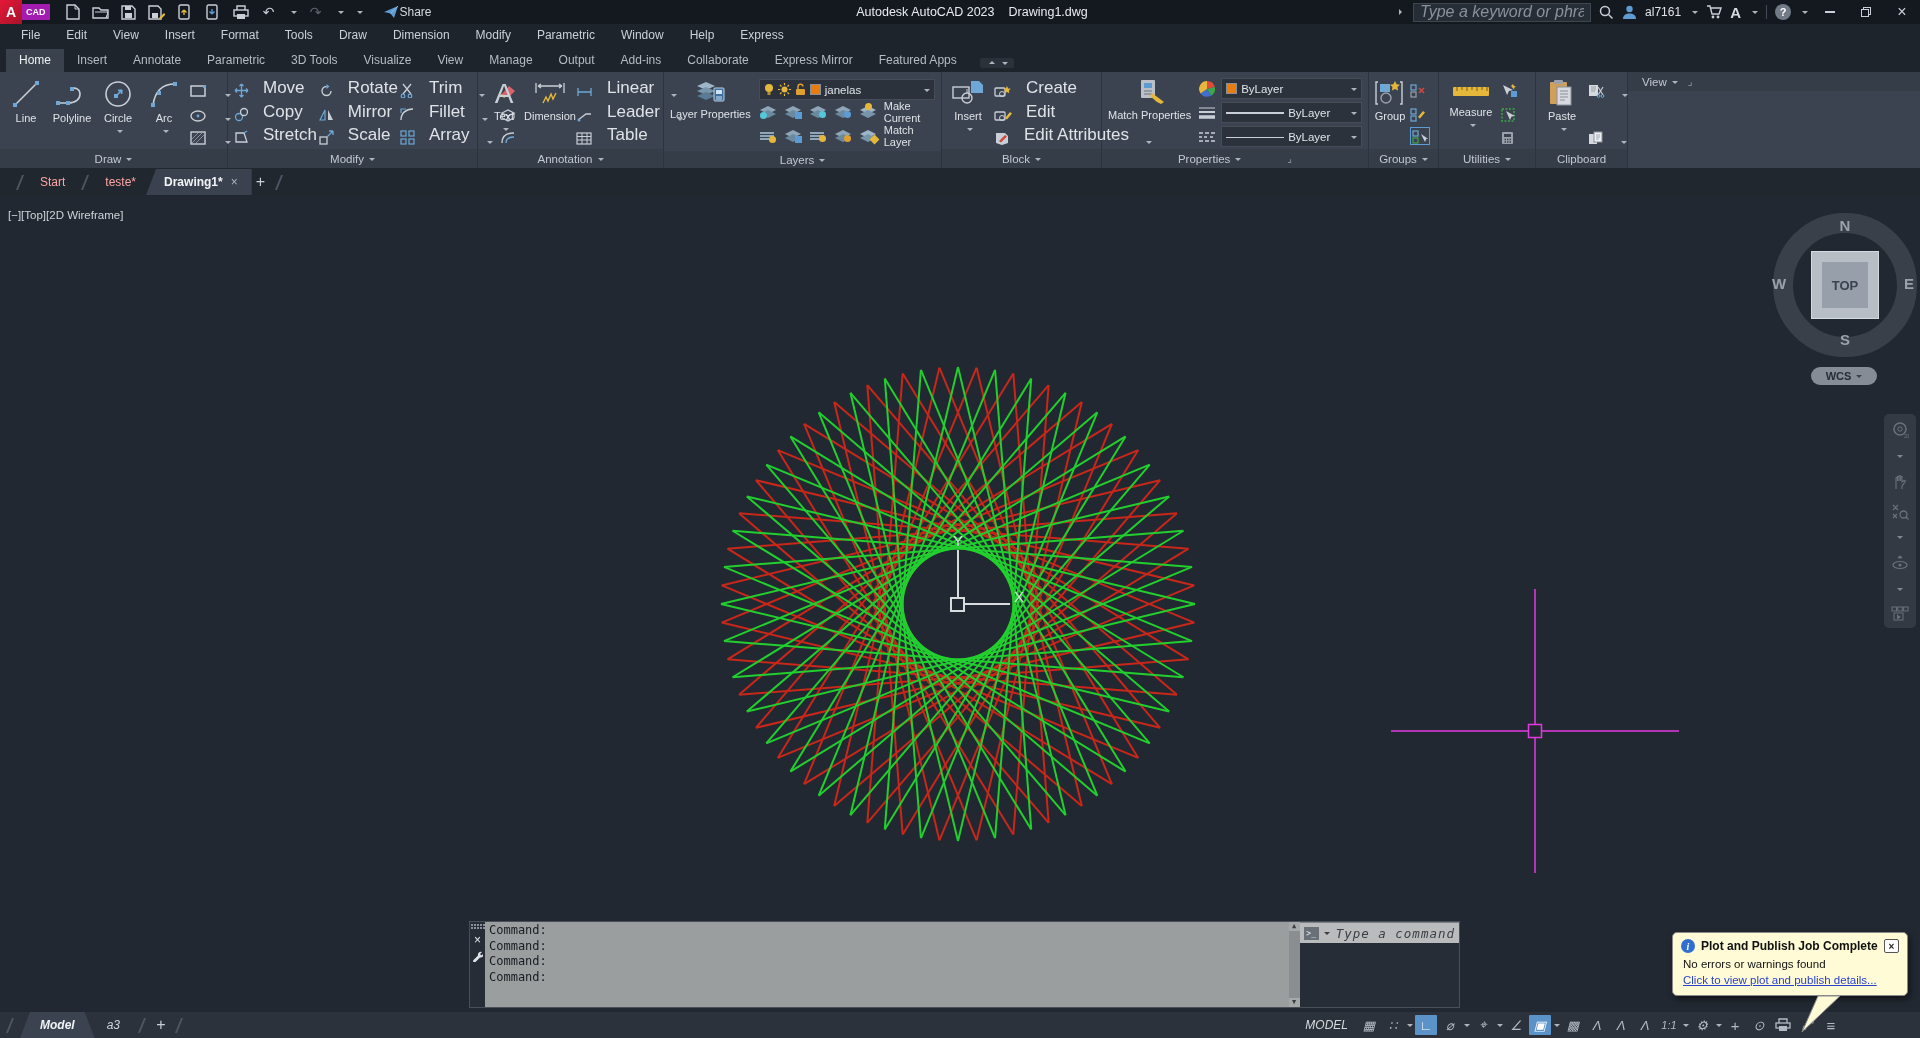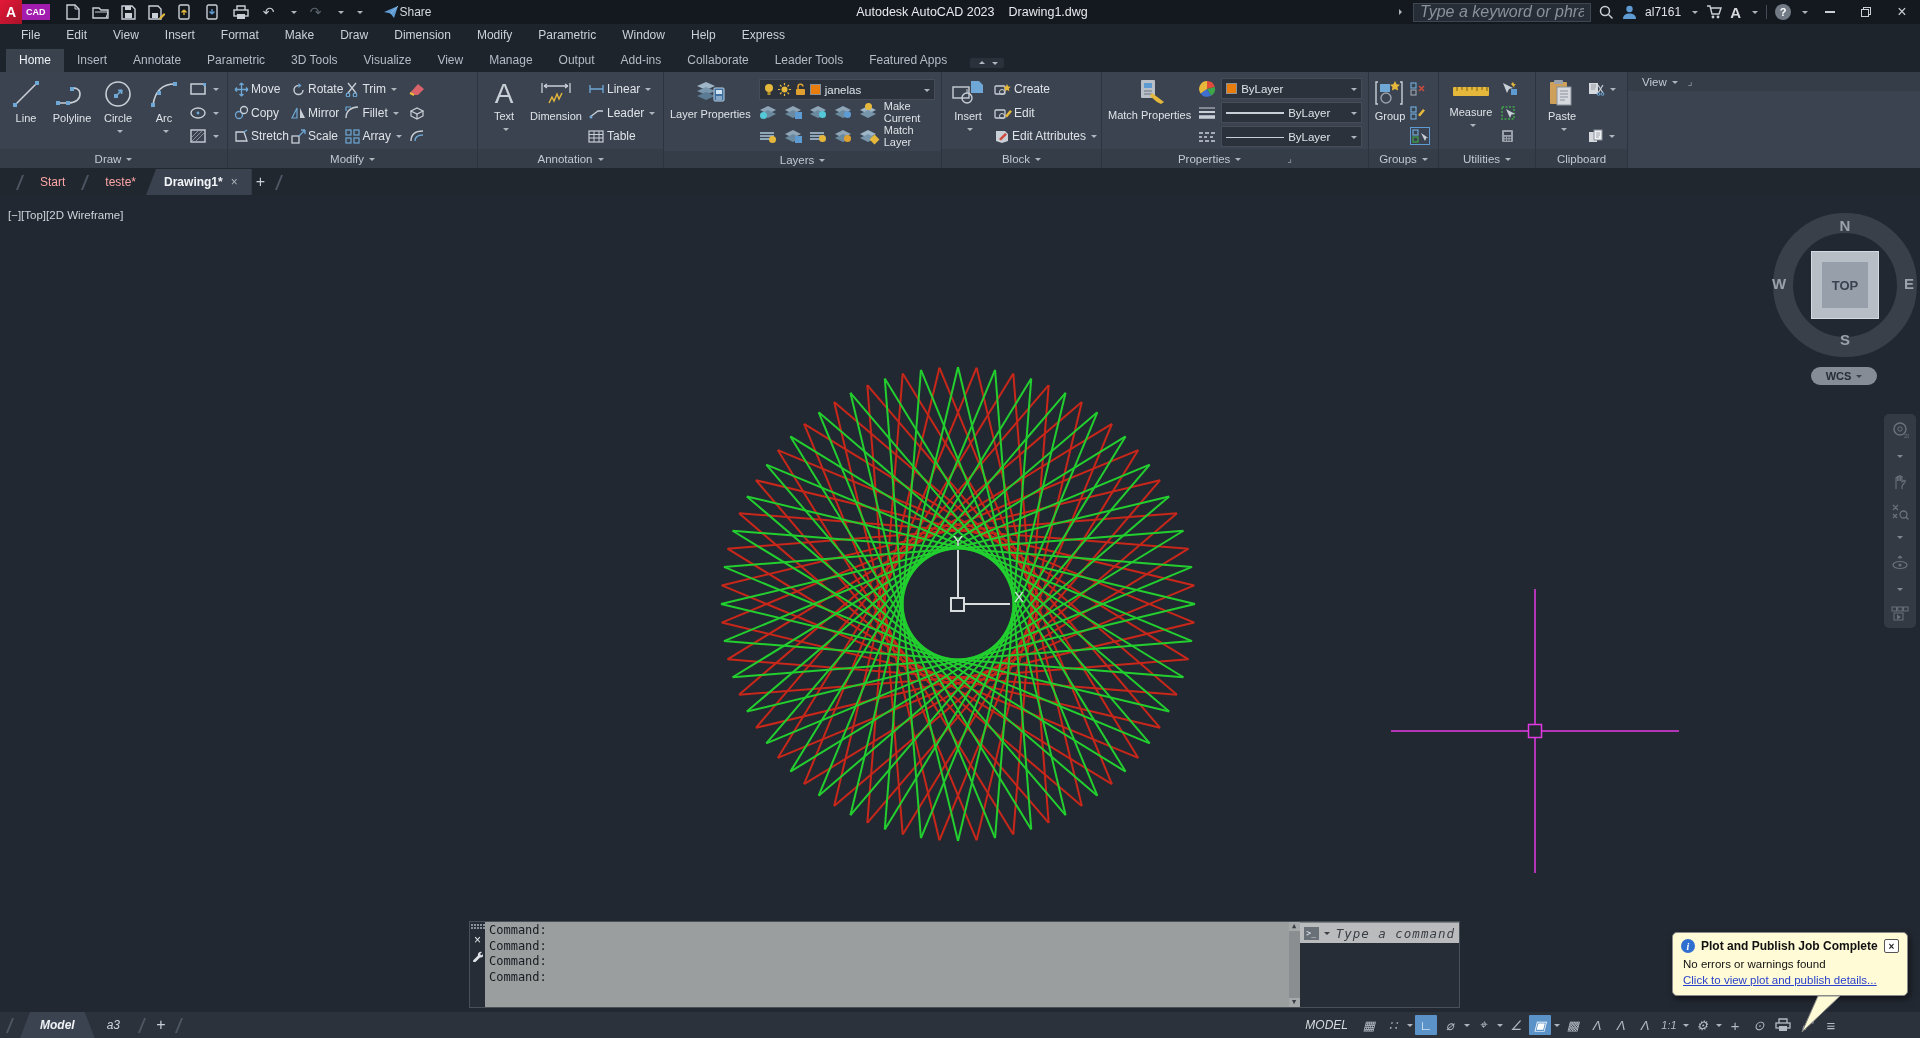--- a/index.html
+++ b/index.html
@@ -39,21 +39,21 @@
   .ribbon-collapse { margin-left:10px; margin-bottom:4px; display:flex; align-items:center; gap:4px; background:#2a313b; padding:2px 6px; border-radius:2px; }
 
   
   .ribbon { position:absolute; left:0; top:72px; width:1920px; height:96px; background:#3a434f; display:flex; }
   .panel { position:relative; border-right:1px solid #2c343f; display:flex; flex-direction:column; }
   .pbody { flex:1; display:flex; padding:4px 6px 0; gap:6px; }
   .plabel { height:19px; background:#343d48; display:flex; align-items:center; justify-content:center; color:#c3c9d2; font-size:11.5px; gap:2px; }
   .bigbtn { display:flex; flex-direction:column; align-items:center; justify-content:flex-start; padding-top:3px; gap:3px; min-width:40px; color:#dfe3e8; font-size:11px; text-align:center; line-height:1.15; }
   .bigbtn svg { display:block; }
   .minicol { display:flex; flex-direction:column; justify-content:space-between; padding:4px 0; }
-  .minirow { display:flex; align-items:center; gap:2px; height:18px; color:#dfe3e8; font-size:12px; white-space:nowrap; }
+  .minirow { display:flex; align-items:flex-end; gap:14px; height:18px; color:#dfe3e8; font-size:17px; white-space:nowrap; }
   .minirow svg { flex:0 0 auto; }
   .stackcol { display:flex; flex-direction:column; justify-content:space-between; padding:4px 0; }
   .combo { display:flex; align-items:center; background:#2b323c; border:1px solid #454d59; height:21px; padding:0 4px; gap:4px; color:#dfe3e8; font-size:11.5px; }
   .combo .caret { margin-left:auto; }
   .swatch { width:11px; height:11px; background:#e87d0d; border:1px solid #8a8f96; }
   .sheet-ico { position:relative; width:18px; height:16px; }
   .dot { position:absolute; width:7px; height:7px; border-radius:50%; }
 
   
   .doctabs { position:absolute; left:0; top:168px; width:1920px; height:28px; background:#21272f; display:flex; align-items:center; padding-left:10px; }
@@ -229,21 +229,21 @@
       <span class="winbtn" style="font-size:16px">×</span>
     </div>
   </div>
 
   <div class="menubar">
     <span class="menu-item">File</span>
     <span class="menu-item">Edit</span>
     <span class="menu-item">View</span>
     <span class="menu-item">Insert</span>
     <span class="menu-item">Format</span>
-    <span class="menu-item">Make</span>
+    <span class="menu-item">Tools</span>
     <span class="menu-item">Draw</span>
     <span class="menu-item">Dimension</span>
     <span class="menu-item">Modify</span>
     <span class="menu-item">Parametric</span>
     <span class="menu-item">Window</span>
     <span class="menu-item">Help</span>
     <span class="menu-item">Express</span>
   </div>
 
   <div class="tabstrip">
@@ -251,21 +251,21 @@
     <span class="rtab">Insert</span>
     <span class="rtab">Annotate</span>
     <span class="rtab">Parametric</span>
     <span class="rtab">3D Tools</span>
     <span class="rtab">Visualize</span>
     <span class="rtab">View</span>
     <span class="rtab">Manage</span>
     <span class="rtab">Output</span>
     <span class="rtab">Add-ins</span>
     <span class="rtab">Collaborate</span>
-    <span class="rtab">Leader Tools</span>
+    <span class="rtab">Express Mirror</span>
     <span class="rtab">Featured Apps</span>
     <span class="ribbon-collapse">
         <span class="caret up"></span>
         <span class="caret"></span>
       </span>
   </div>
 
   <div class="ribbon">
 
     <div class="panel" style="width:228px">

